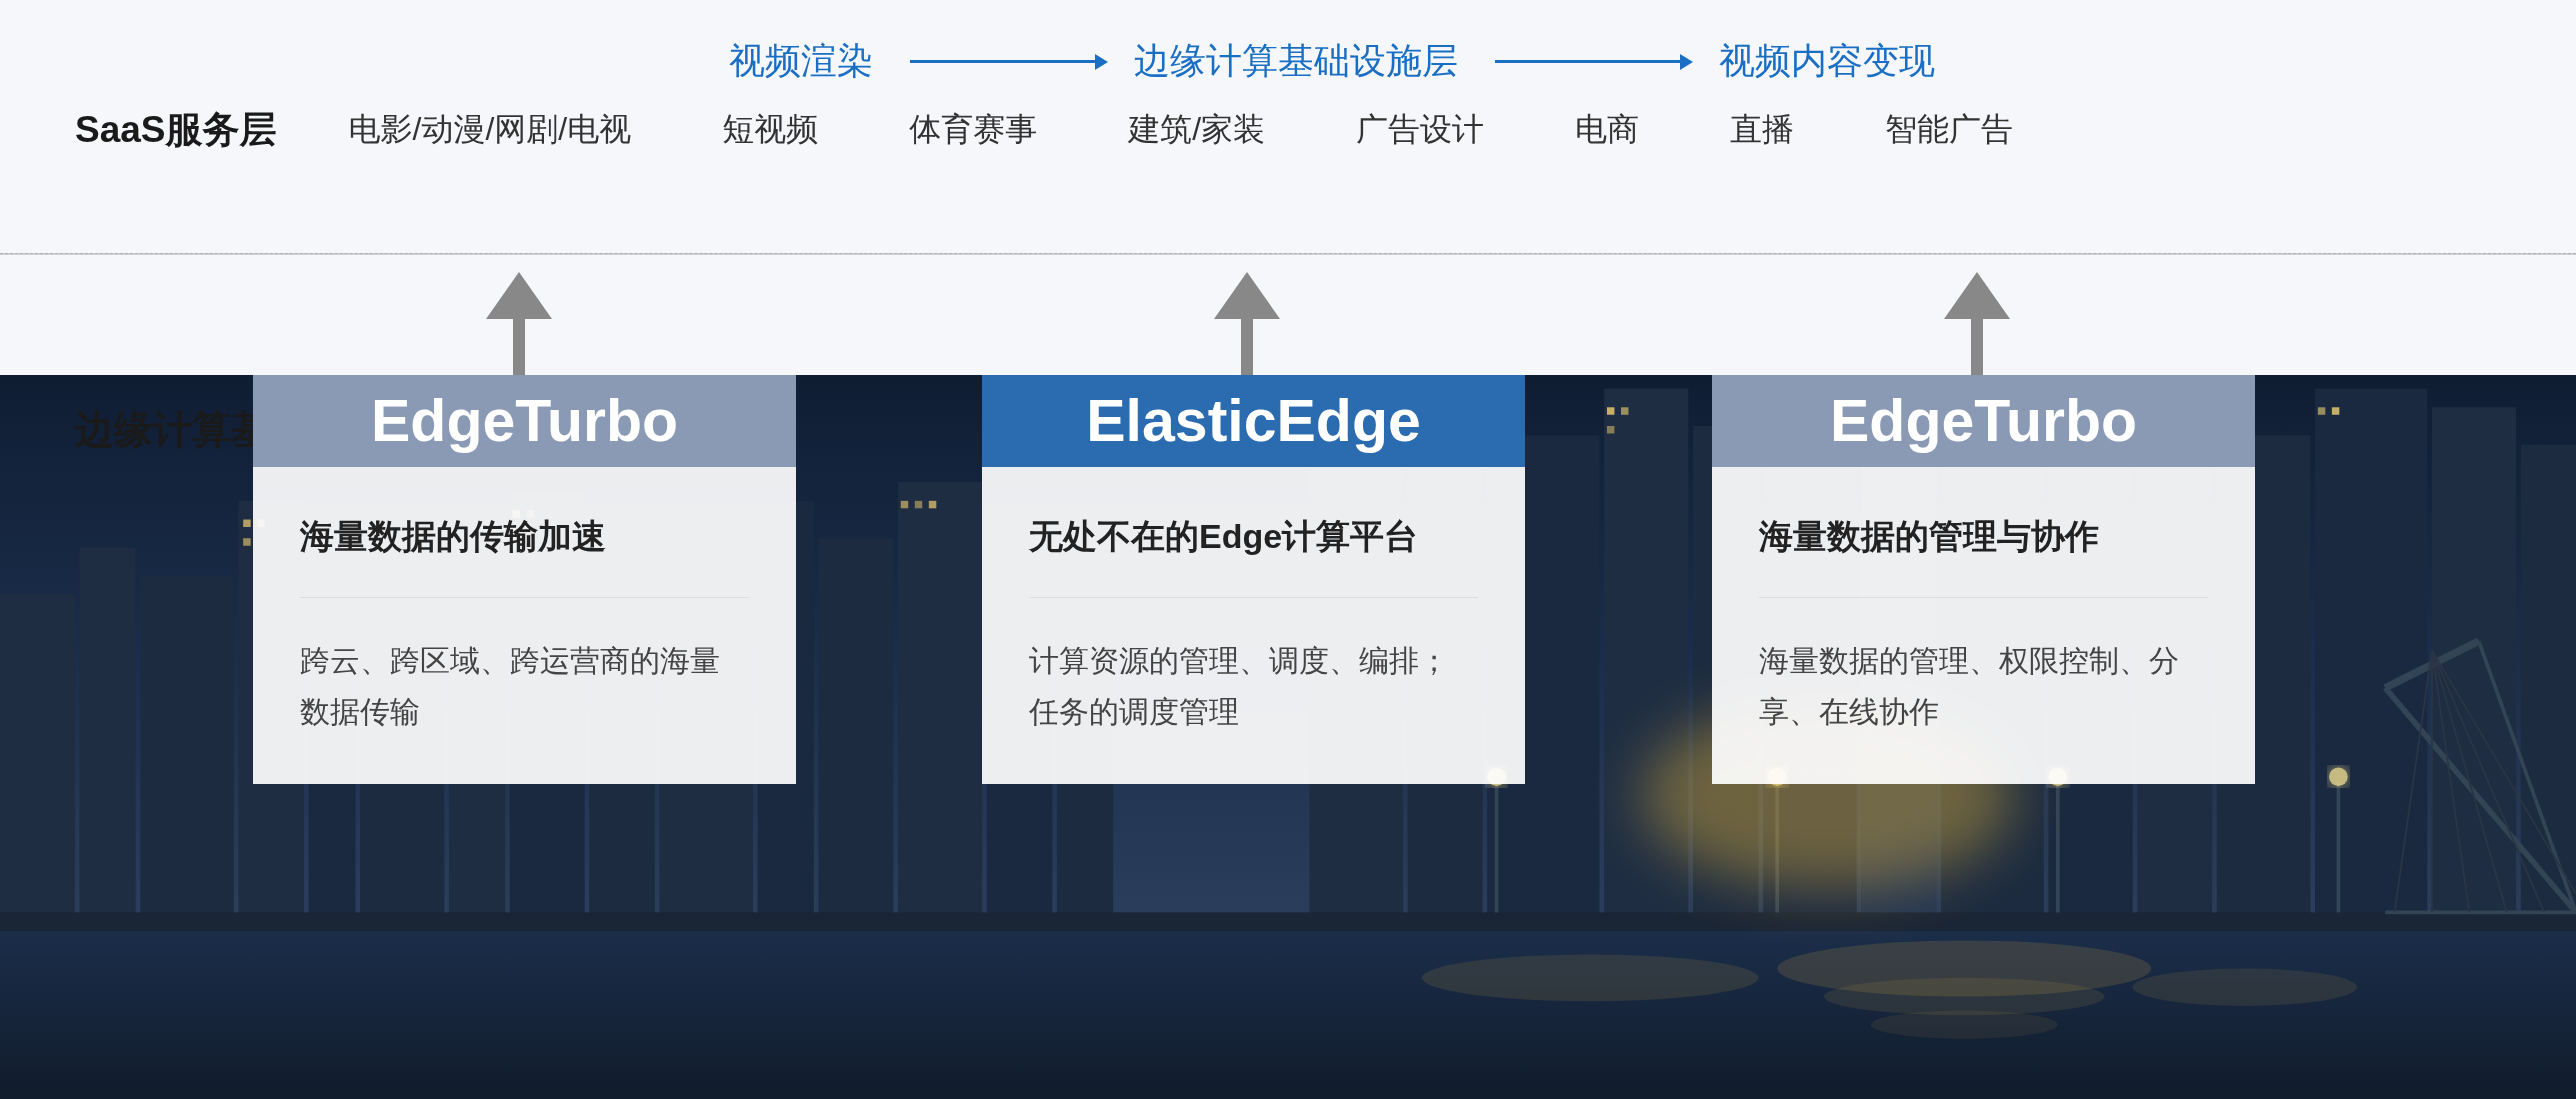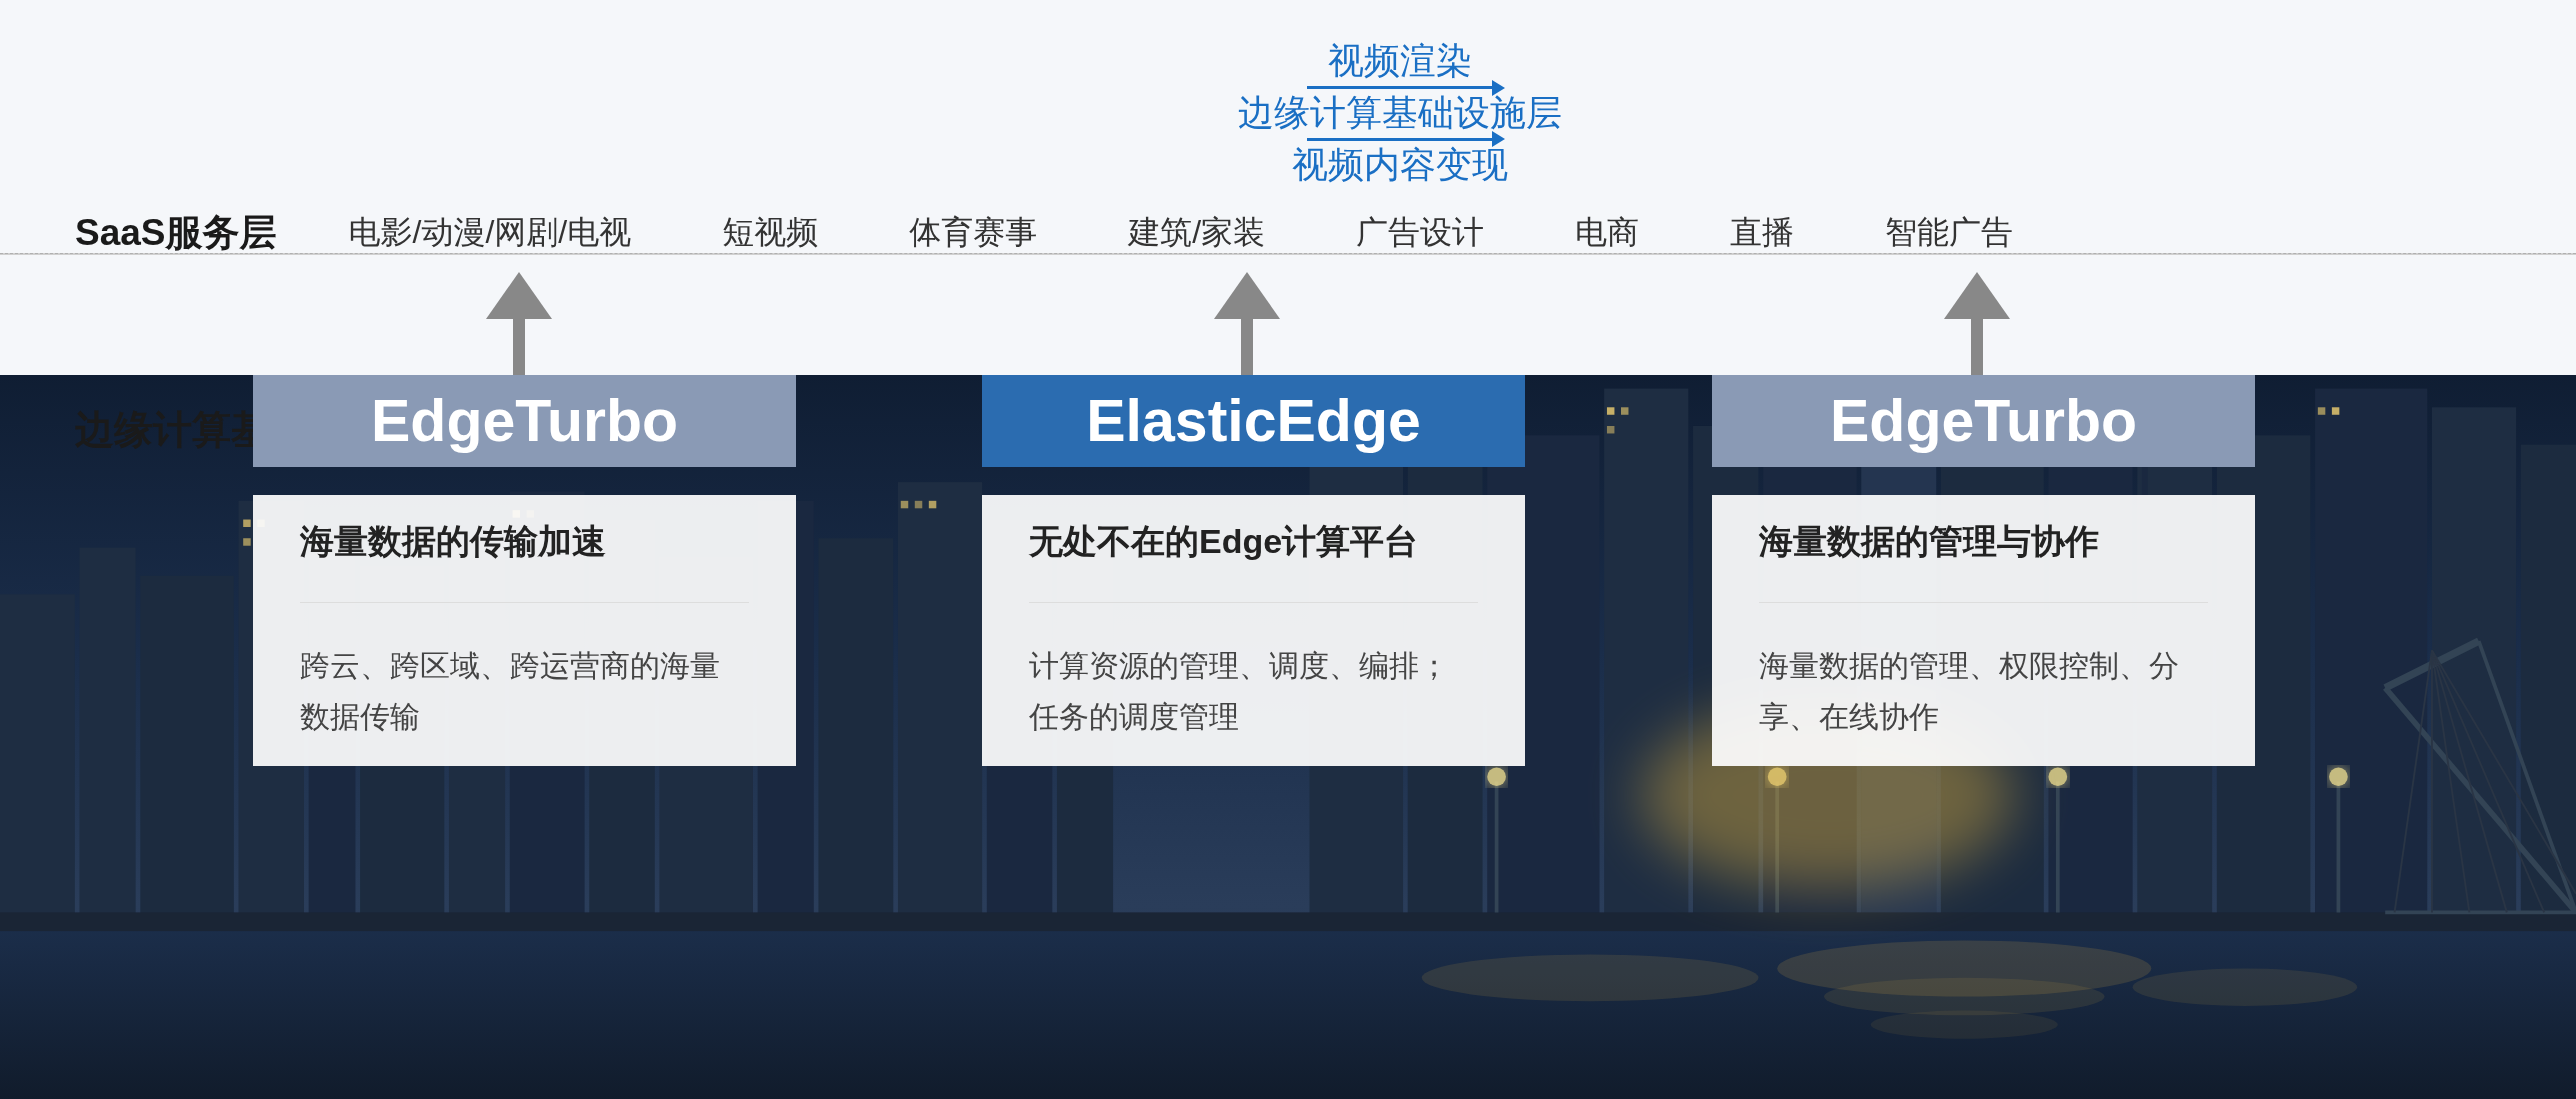--- a/index.html
+++ b/index.html
@@ -29,21 +29,20 @@
       background: #f5f7fa;
       padding: 37px 75px 0 75px;
     }
 
     .flow-arrows-row {
       display: flex;
       align-items: center;
       margin-left: 224px;
       margin-bottom: 18.7px;
       gap: 0;
-      flex-direction: column;
     }
 
     .flow-label {
       color: #1a6fc4;
       font-size: 36px;
       font-weight: 500;
       white-space: nowrap;
     }
 
     .flow-arrow {
@@ -182,23 +181,22 @@
     .card-header-gray {
       background: #8a9ab5;
     }
 
     .card-header-blue {
       background: #2b6cb0;
     }
 
     .card-body {
       background: rgba(255, 255, 255, 0.92);
-      padding: 24px 47px;
+      padding: 47px 47px;
       position: relative;
-      margin-top: 28px;
     }
 
     .card-subtitle {
       font-size: 34px;
       color: #222;
       font-weight: 600;
       margin-bottom: 37px;
     }
 
     .card-desc {

